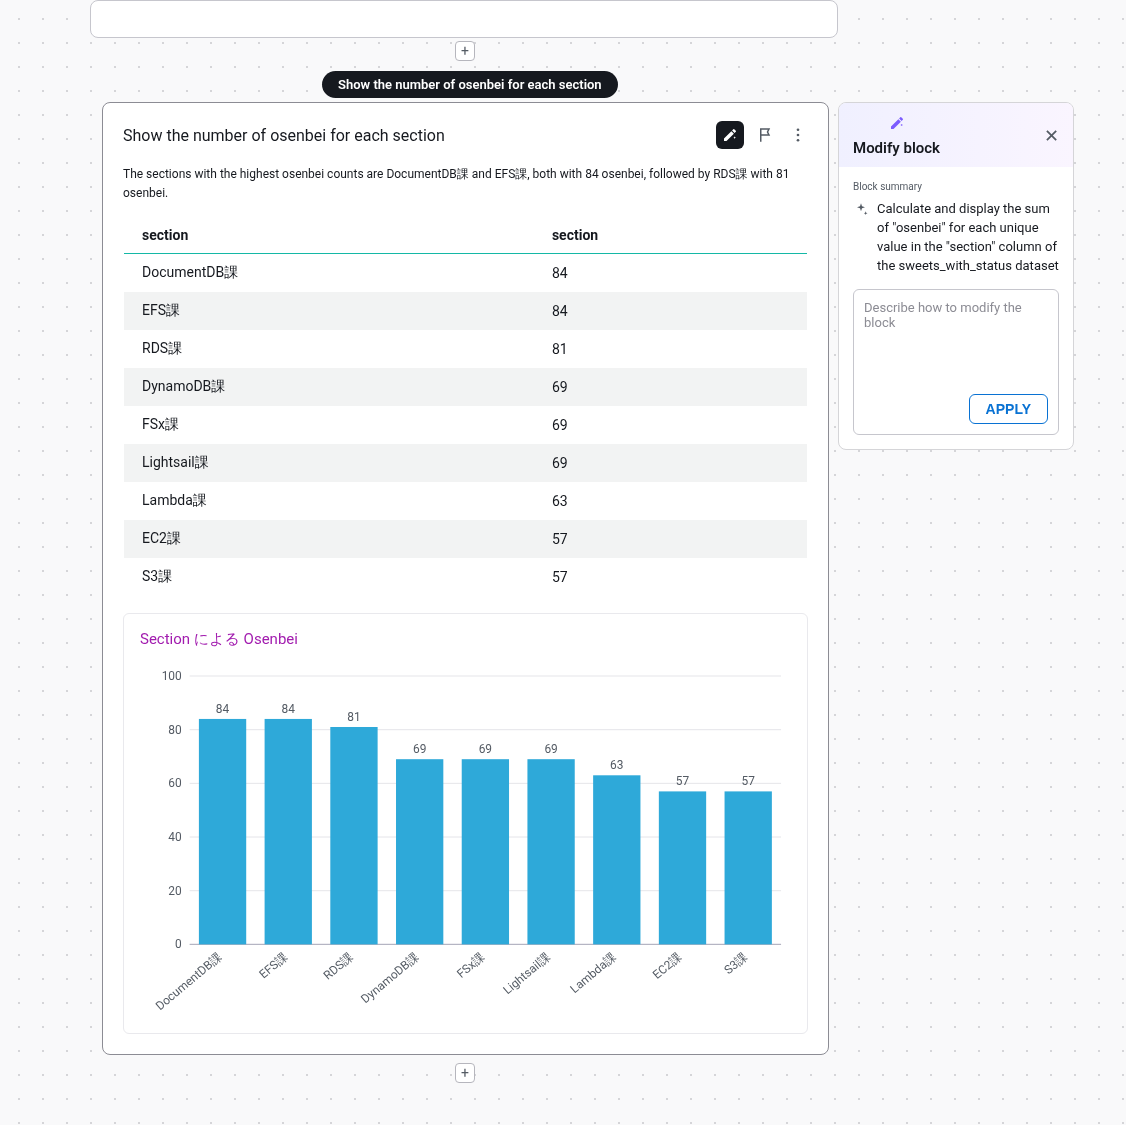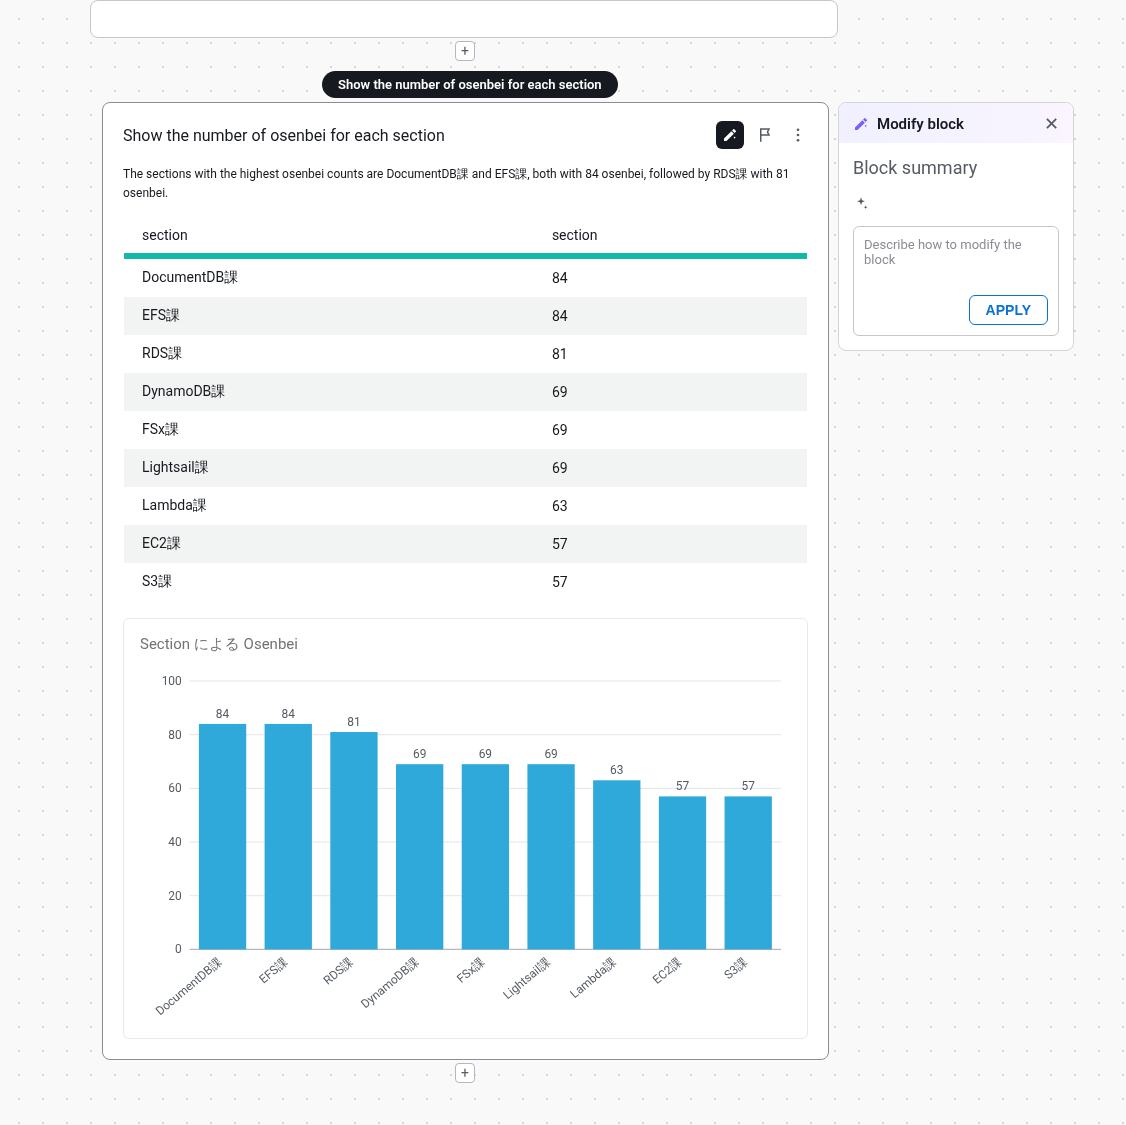--- a/index.html
+++ b/index.html
@@ -116,37 +116,37 @@
     border-radius: 6px;
     overflow: hidden;
     border-collapse: collapse;
   }
   .data-table th, .data-table td {
     text-align: left;
     padding: 10px 18px;
     font-size: 14px;
   }
   .data-table th {
-    font-weight: 400;
-    background: #fff;
-    border-bottom: 6px solid #14b8a6;
+    font-weight: 700;
+    background: #fff;
+    border-bottom: 1px solid #14b8a6;
   }
   .data-table tr:nth-child(even) td { background: #f2f3f3; }
   .data-table tr:nth-child(odd) td { background: #fff; }
   .data-table td:first-child, .data-table th:first-child { width: 60%; }
 
   .chart-panel {
     margin-top: 16px;
     border: 1px solid #e9e9ed;
     border-radius: 6px;
     padding: 16px 16px 8px 16px;
   }
   .chart-title {
     font-size: 15px;
-    color: #737373;
+    color: #a21caf;
     margin-bottom: 6px;
   }
   .chart-svg { width: 100%; height: 370px; display: block; }
   .bar { fill: #2ea9d9; }
   .grid-line { stroke: #e5e5e9; stroke-width: 1; }
   .axis-line { stroke: #aab; stroke-width: 1; }
   .tick-text { font-size: 12px; fill: #545b64; }
   .bar-label { font-size: 12px; fill: #545b64; text-anchor: middle; }
   .x-label { font-size: 12px; fill: #545b64; text-anchor: end; }
 
@@ -160,26 +160,26 @@
     border-radius: 8px;
     overflow: hidden;
   }
   .side-header {
     padding: 12px 14px 10px 14px;
     display: flex;
     align-items: center;
     justify-content: space-between;
     background: linear-gradient(90deg, #f0f0ff 0%, #faf5ff 100%);
   }
-  .side-header-left { display: flex; align-items: center; gap: 8px; }
+  .side-header-left { display: flex; align-items: center; gap: 8px; flex-direction: column; }
   .side-title { font-size: 15px; font-weight: 600; }
   .close-x { cursor: pointer; color: #545b64; font-size: 18px; line-height: 1; }
   .pencil-spark { width: 16px; height: 16px; }
   .side-body { padding: 14px; }
-  .summary-label { font-size: 18px; color: #545b64; margin-bottom: 16px; }
+  .summary-label { font-size: 10px; color: #545b64; margin-bottom: 8px; }
   .summary-row { display: flex; gap: 8px; }
   .spark-icon { flex-shrink: 0; width: 16px; height: 16px; margin-top: 2px; }
   .summary-desc { font-size: 13px; line-height: 1.45; }
   .modify-box {
     margin: 14px;
     margin-top: 0;
     border: 1px solid #c6c6cd;
     border-radius: 6px;
     padding: 10px;
     display: flex;
@@ -199,20 +199,21 @@
   .apply-btn {
     align-self: flex-end;
     padding: 6px 16px;
     border: 1px solid #0972d3;
     border-radius: 6px;
     background: #fff;
     color: #0972d3;
     font-size: 14px;
     font-weight: 600;
     cursor: pointer;
+    margin-top: 36px;
   }
 </style>
 </head>
 <body>
 
 <div class="dots-canvas"></div>
 
 <div class="top-strip"></div>
 
 <div class="plus-btn plus-top">+</div>
@@ -351,20 +352,21 @@
     </div>
     <span class="close-x">✕</span>
   </div>
   <div class="side-body">
     <div class="summary-label">Block summary</div>
     <div class="summary-row">
       <svg class="spark-icon" viewBox="0 0 24 24">
         <path fill="#545b64" d="M12 2l1.5 4.5L18 8l-4.5 1.5L12 14l-1.5-4.5L6 8l4.5-1.5z"></path>
         <path fill="#545b64" d="M19 14l.8 2 2 .8-2 .8-.8 2-.8-2-2-.8 2-.8z"></path>
       </svg>
+      <div class="summary-desc">Calculate and display the sum of "osenbei" for each unique value in the "section" column of the sweets_with_status dataset</div>
     </div>
   </div>
   <div class="modify-box">
     <textarea class="modify-textarea" placeholder="Describe how to modify the block" style=""></textarea>
     <button class="apply-btn">APPLY</button>
   </div>
 </div>
 
 <div class="plus-btn plus-bottom">+</div>
 

